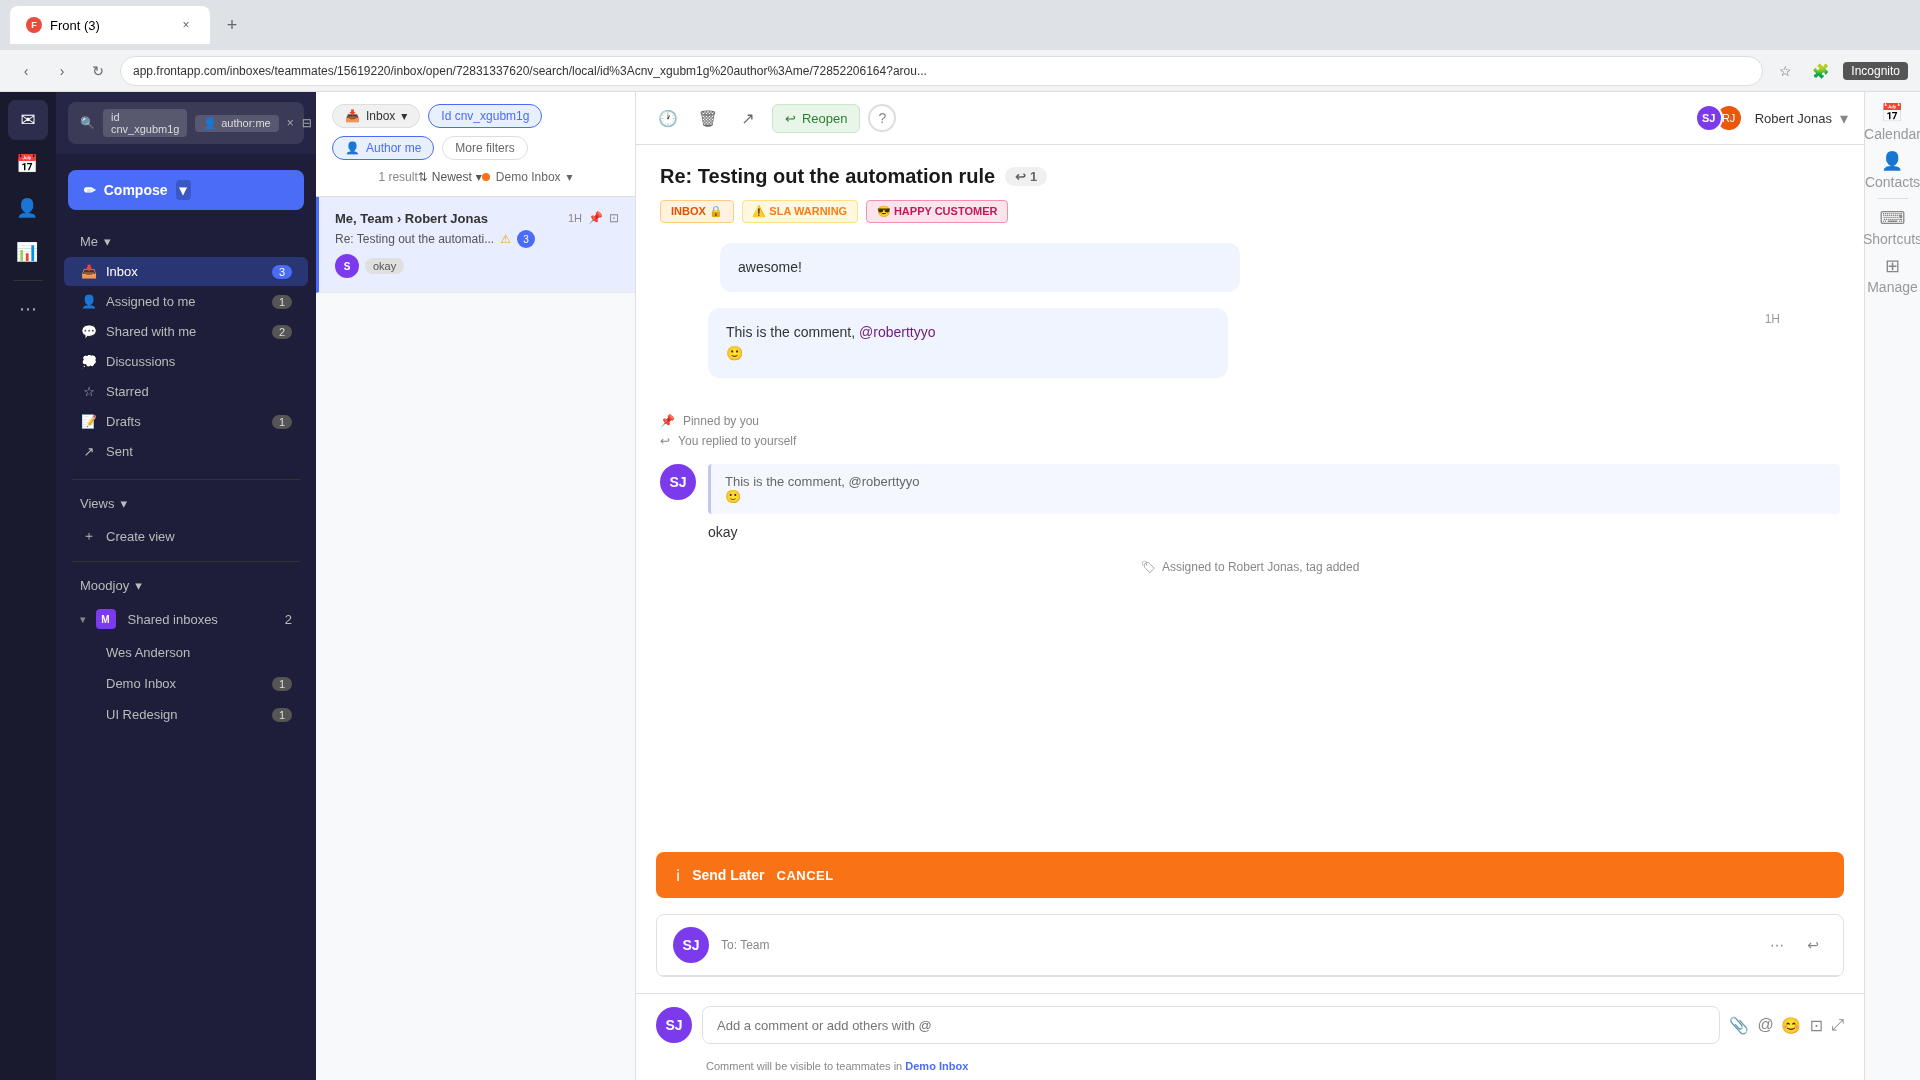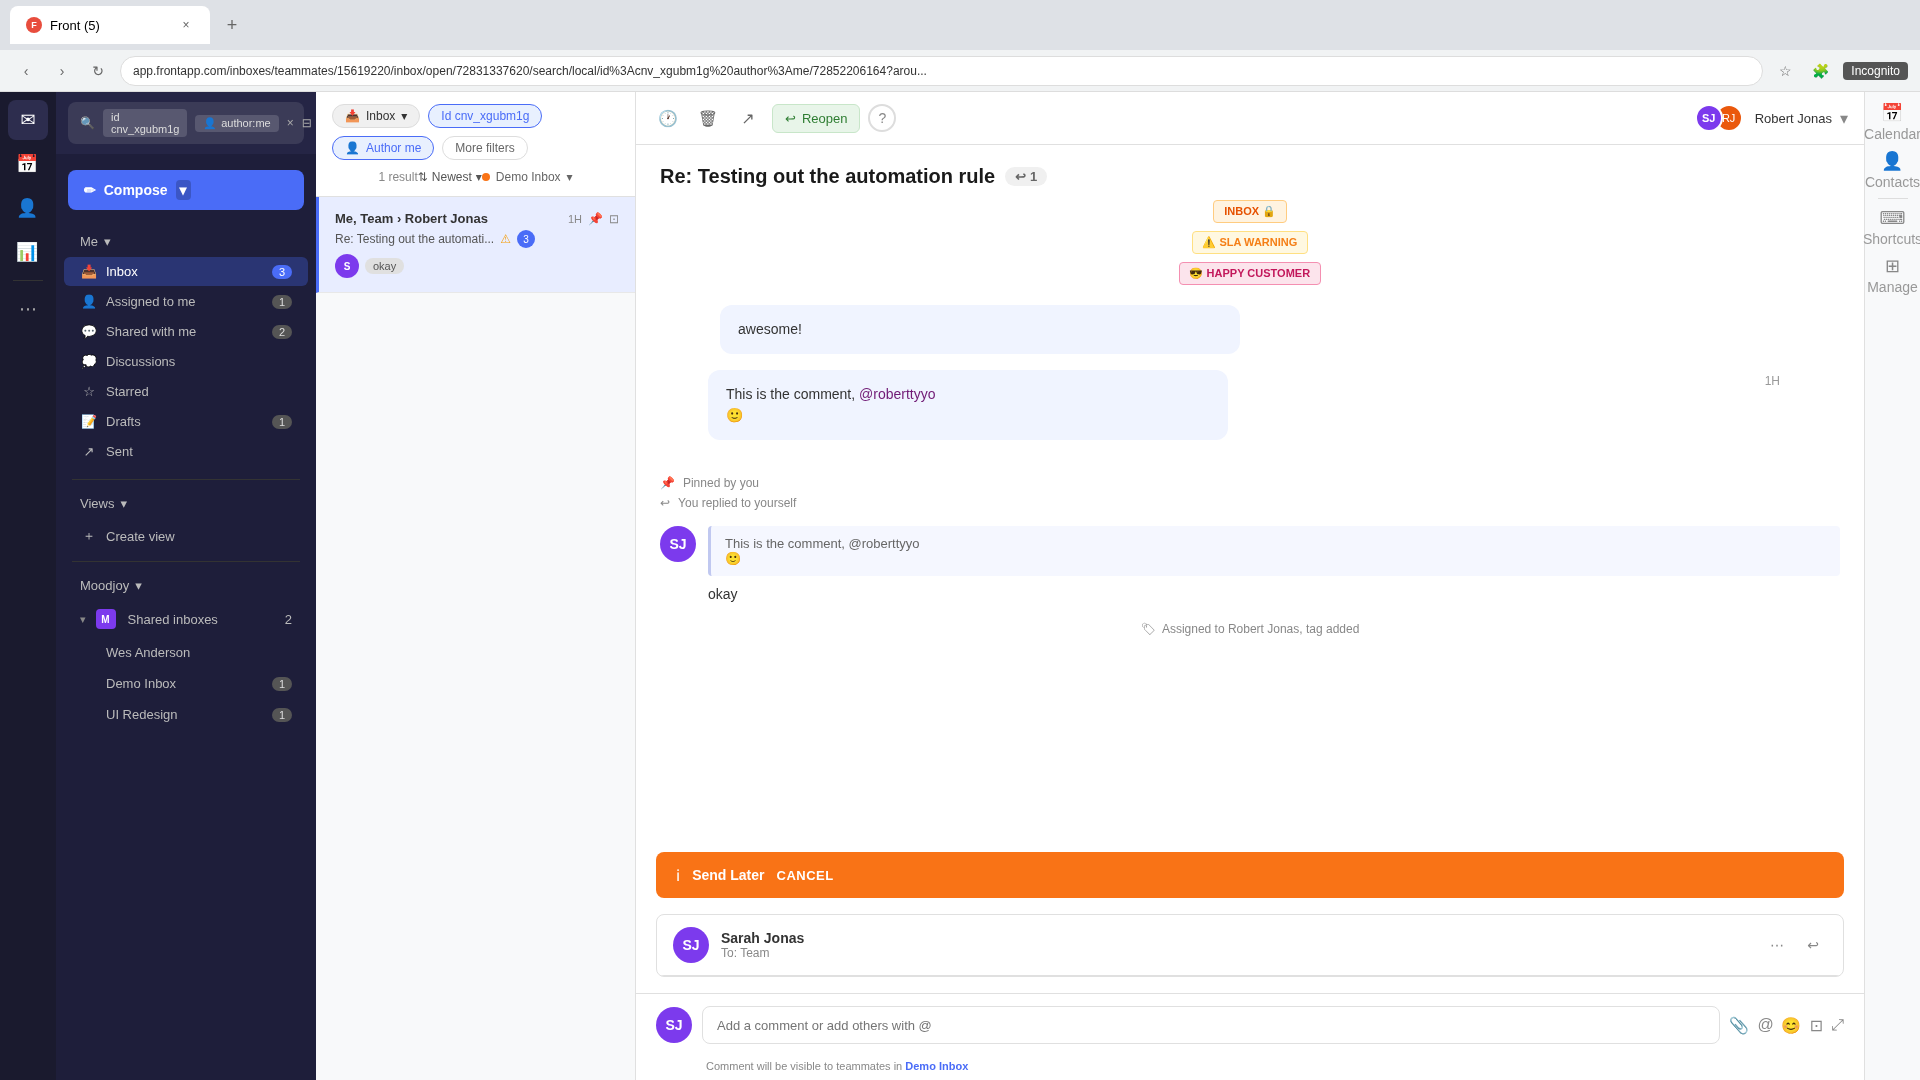--- a/index.html
+++ b/index.html
@@ -49,21 +49,21 @@
     .filter-row { display: flex; align-items: center; gap: 8px; flex-wrap: wrap; }
     .filter-chip { display: flex; align-items: center; gap: 6px; background: #f0f0f0; border: 1px solid #ddd; border-radius: 20px; padding: 4px 12px; font-size: 12px; color: #333; cursor: pointer; }
     .filter-chip.active { background: #e8f0fe; border-color: #4a6cf7; color: #4a6cf7; }
     .more-filters-btn { background: none; border: 1px solid #ddd; border-radius: 20px; padding: 4px 12px; font-size: 12px; color: #666; cursor: pointer; }
     .sort-row { display: flex; align-items: center; justify-content: center; margin-top: 10px; font-size: 12px; color: #666; }
     .sort-btn { display: flex; align-items: center; gap: 4px; cursor: pointer; color: #555; }
     .inbox-label { display: flex; align-items: center; gap: 6px; }
     .inbox-dot { width: 8px; height: 8px; border-radius: 50%; background: #f97316; }
     .conv-list { flex: 1; overflow-y: auto; }
     .conv-item { padding: 14px 16px; border-bottom: 1px solid #e8e8e8; cursor: pointer; background: #e8edff; border-left: 3px solid #4a6cf7; }
-    .conv-item-header { display: flex; align-items: flex-end; justify-content: space-between; margin-bottom: 4px; }
+    .conv-item-header { display: flex; align-items: flex-start; justify-content: space-between; margin-bottom: 4px; }
     .conv-from { font-size: 13px; font-weight: 600; color: #333; }
     .conv-actions { display: flex; align-items: center; gap: 6px; }
     .conv-subject { font-size: 12px; color: #555; margin-bottom: 6px; display: flex; align-items: center; gap: 6px; }
     .warn-icon { color: #f59e0b; }
     .conv-tags { display: flex; align-items: center; gap: 6px; }
     .conv-tag { font-size: 11px; background: #e0e0e0; border-radius: 10px; padding: 2px 8px; color: #555; }
     .avatar-sm { width: 24px; height: 24px; border-radius: 50%; display: flex; align-items: center; justify-content: center; font-size: 10px; font-weight: 700; color: white; }
     .av-purple { background: #7c3aed; }
     .av-orange { background: #ea580c; }
     .badge-count { background: #4a6cf7; color: white; border-radius: 50%; width: 18px; height: 18px; display: flex; align-items: center; justify-content: center; font-size: 10px; }
@@ -79,21 +79,21 @@
     .assignee-name { font-size: 13px; color: #333; font-weight: 500; margin-left: 12px; }
     .tb-btn { background: none; border: 1px solid #ddd; border-radius: 6px; padding: 6px 12px; font-size: 13px; cursor: pointer; color: #333; display: flex; align-items: center; gap: 6px; }
     .tb-btn.reopen { background: #e8f5e9; border-color: #c8e6c9; color: #2e7d32; }
     .tb-icon-btn { width: 32px; height: 32px; display: flex; align-items: center; justify-content: center; border-radius: 6px; cursor: pointer; color: #666; font-size: 16px; }
     .help-circle { width: 28px; height: 28px; border-radius: 50%; border: 2px solid #ddd; display: flex; align-items: center; justify-content: center; color: #888; font-size: 14px; cursor: pointer; }
 
     
     .email-body { flex: 1; overflow-y: auto; padding: 20px 24px; }
     .email-subject { font-size: 20px; font-weight: 700; color: #1a1a1a; margin-bottom: 12px; display: flex; align-items: center; gap: 10px; }
     .thread-count { background: #f0f0f0; border-radius: 12px; padding: 2px 10px; font-size: 13px; color: #666; display: flex; align-items: center; gap: 4px; }
-    .email-tags { display: flex; align-items: center; gap: 8px; margin-bottom: 20px; flex-direction: column; }
+    .email-tags { display: flex; align-items: center; gap: 8px; margin-bottom: 20px; }
     .etag { padding: 4px 10px; border-radius: 4px; font-size: 11px; font-weight: 600; display: flex; align-items: center; gap: 4px; }
     .etag-inbox { background: #fff3e0; color: #e65100; border: 1px solid #ffcc80; }
     .etag-sla { background: #fff8e1; color: #f57f17; border: 1px solid #ffe082; }
     .etag-happy { background: #fce4ec; color: #c2185b; border: 1px solid #f48fb1; }
     .comment-bubble { background: #f0f4ff; border-radius: 12px; padding: 14px 18px; margin-bottom: 16px; max-width: 520px; }
     .comment-text { font-size: 14px; color: #333; line-height: 1.5; }
     .mention { color: #701a75; }
     .pinned-bar { display: flex; align-items: center; gap: 8px; font-size: 12px; color: #888; margin-bottom: 6px; }
     .replied-bar { display: flex; align-items: center; gap: 8px; font-size: 12px; color: #888; margin-bottom: 16px; }
     .email-row { display: flex; align-items: flex-start; gap: 12px; margin-bottom: 20px; }
@@ -140,21 +140,21 @@
     ::-webkit-scrollbar { width: 6px; }
     ::-webkit-scrollbar-track { background: transparent; }
     ::-webkit-scrollbar-thumb { background: #ccc; border-radius: 3px; }
   </style>
 </head>
 <body>
 
 <div class="browser-chrome">
   <div class="browser-tab">
     <div class="tab-favicon">F</div>
-    <span>Front (5)</span>
+    <span>Front (3)</span>
     <div class="tab-close">×</div>
   </div>
   <div class="tab-new">+</div>
 </div>
 
 <div class="browser-nav">
   <div class="nav-btn">‹</div>
   <div class="nav-btn">›</div>
   <div class="nav-btn">↻</div>
   <div class="address-bar">
@@ -429,21 +429,20 @@
     <div class="send-later-banner">
       <span>ℹ</span>
       <span class="sl-label">Send Later</span>
       <button class="sl-cancel">CANCEL</button>
     </div>
 
     <div class="draft-area">
       <div class="draft-header">
         <div class="draft-avatar">SJ</div>
         <div class="draft-info">
-          <div class="draft-from">Sarah Jonas</div>
           <div class="draft-to">To: Team</div>
         </div>
         <div class="draft-actions">
           <div class="draft-icon-btn">⋯</div>
           <div class="draft-icon-btn">↩</div>
         </div>
       </div>
     </div>
 
     <div class="comment-input-area">

